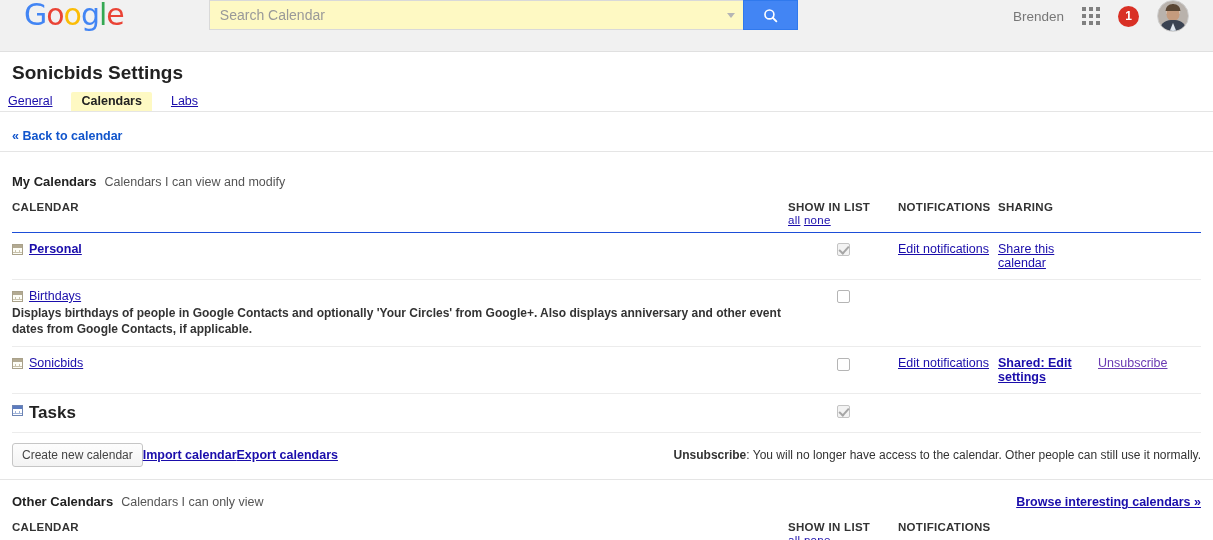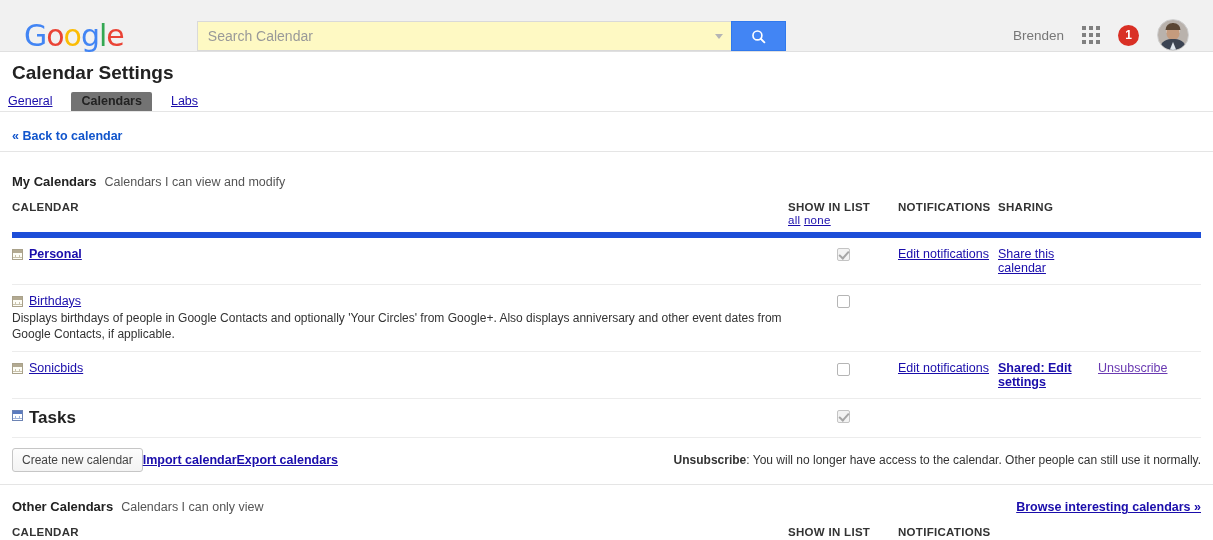--- a/index.html
+++ b/index.html
@@ -12,23 +12,24 @@
     background:#fff;
     overflow:hidden;
   }
 
   
   .topbar {
     height:52px;
     background:#f1f1f1;
     border-bottom:1px solid #e0e0e0;
     display:flex;
-    align-items:flex-end;
+    align-items:flex-start;
     padding:0 16px;
     position:relative;
+    gap:12px;
   }
   .logo {
     font-size:30px;
     font-weight:500;
     letter-spacing:-1px;
     line-height:1;
     margin-left:8px;
     font-family:"DejaVu Sans", sans-serif;
     user-select:none;
   }
@@ -153,21 +154,21 @@
     font-size:12.5px;
     padding:2px 10px 3px 10px;
     cursor:pointer;
     white-space:nowrap;
   }
   .tab.link { color:#1a0dab; text-decoration:underline; }
   .tab.link:first-child { padding-left:0; }
   .tab.active {
     color:#222;
     font-weight:bold;
-    background:#737373;
+    background:#fef9c3;
     border-radius:2px 2px 0 0;
   }
 
   .backbar {
     border-bottom:1px solid #e5e5e5;
     margin:8px -12px;
     padding:8px 12px 8px 12px;
   }
   .back-link { font-weight:bold; font-size:12.5px; color:#1155cc; cursor:pointer; }
 
@@ -188,21 +189,21 @@
     table-layout:fixed;
   }
   table.cal th {
     text-align:left;
     font-size:11.5px;
     font-weight:bold;
     color:#333;
     letter-spacing:0.3px;
     padding:6px 0 6px 0;
     vertical-align:top;
-    border-bottom:6px solid #1d4ed8;
+    border-bottom:1px solid #1d4ed8;
   }
   table.cal td {
     padding:9px 0;
     vertical-align:top;
     border-bottom:1px solid #ececec;
     font-size:12.5px;
   }
   col.c-name  { width:auto; }
   col.c-show  { width:110px; }
   col.c-notif { width:100px; }
@@ -249,20 +250,21 @@
 
   .name-link { color:#1a0dab; text-decoration:underline; cursor:pointer; font-size:12.5px; }
   .name-link.bold { font-weight:bold; }
   .name-plain { color:#222; font-weight:bold; font-size:17px; }
   .desc {
     color:#333;
     font-size:12px;
     line-height:1.35;
     margin-top:2px;
     max-width:790px;
+    font-weight:bold;
   }
 
   .cb {
     width:13px;height:13px;
     border:1px solid #b5b5b5;
     border-radius:2px;
     background:#fff;
     display:inline-block;
     position:relative;
     vertical-align:middle;
@@ -359,21 +361,21 @@
       <span class="head"></span>
         <span class="hair"></span>
         <span class="body"></span>
         <span class="shirt"></span>
     </span>
   </div>
 </div>
 
 <div class="page">
 
-  <h1 class="page-title">Calendar Settings</h1>
+  <h1 class="page-title">Sonicbids Settings</h1>
 
   <div class="tabs">
     <div class="tab link">General</div>
     <div class="tab active">Calendars</div>
     <div class="tab link">Labs</div>
   </div>
 
   <div class="backbar">
     <span class="back-link">« Back to calendar</span>
   </div>

